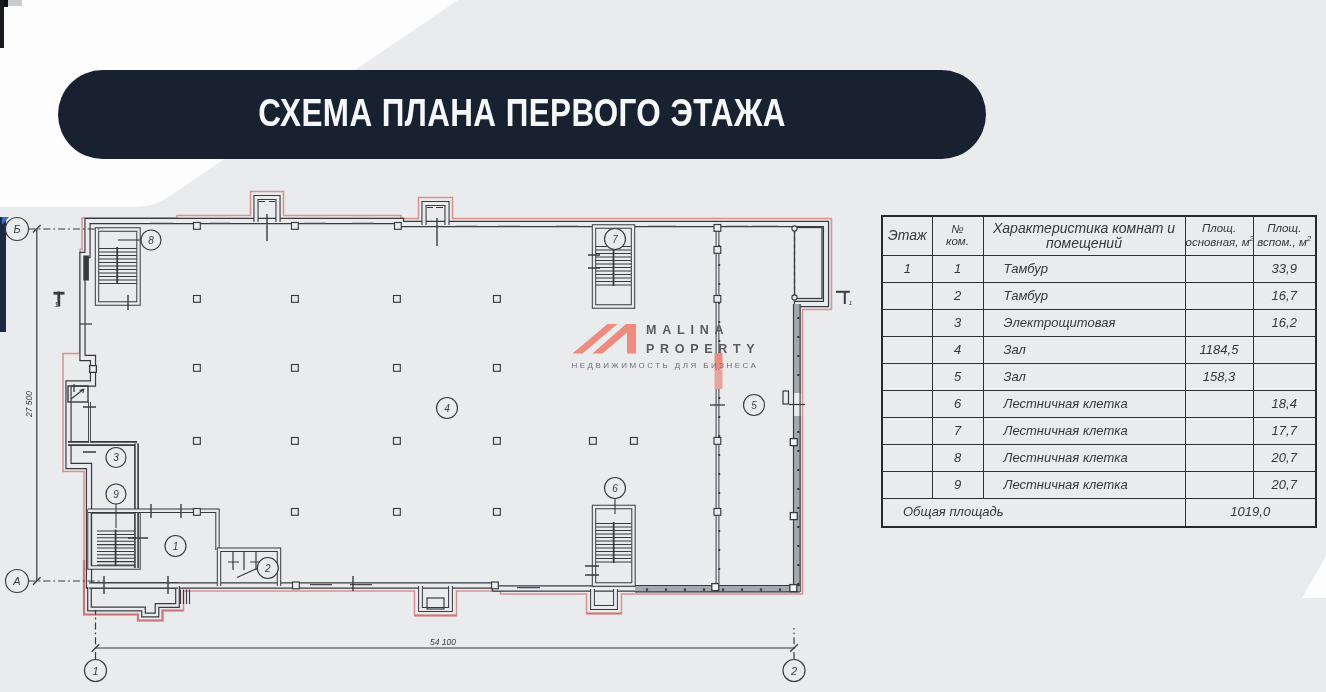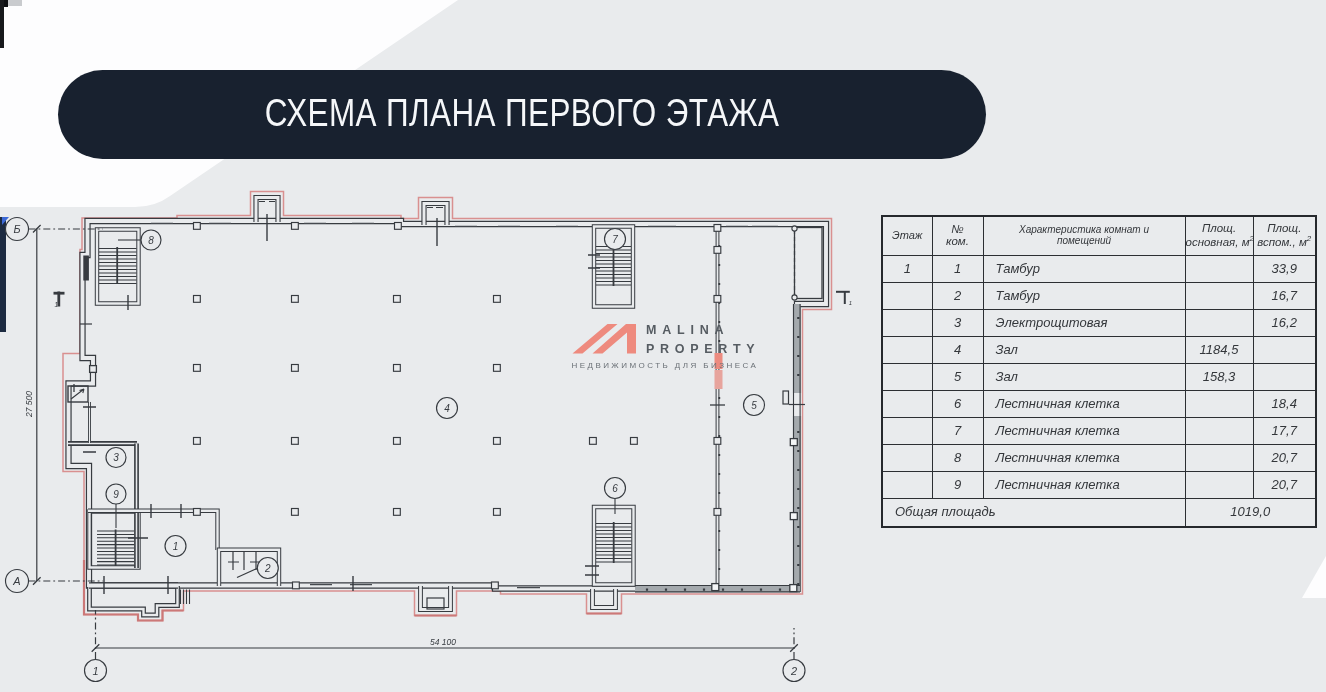--- a/index.html
+++ b/index.html
@@ -1,19 +1,19 @@
 <!DOCTYPE html>
 <html><head>
 <meta charset="utf-8">
 <style>
 html,body{margin:0;padding:0;width:1326px;height:692px;background:#e9ebed;overflow:hidden;position:relative;font-family:"Liberation Sans",sans-serif}
 .abs{position:absolute}
 table{border-collapse:collapse;table-layout:fixed}
 td{border:1.4px solid #2c2f33;padding:0;text-align:center;vertical-align:middle;color:#34373b;font-style:italic;font-size:13px;line-height:1.04;overflow:hidden;white-space:nowrap}
-td.l{text-align:left;padding-left:12px}
+td.l{text-align:left;padding-left:20px}
 sup{font-size:8px}
 </style>
 </head>
 <body>
 
 <svg class="abs" style="left:0;top:0" width="1326" height="692" viewBox="0 0 1326 692">
   <path d="M0,0 L458,0 L170,196 Q155,207 135,207 L0,207 Z" fill="#fdfdfe"></path>
 
   <polygon points="1326,556 1326,598 1302,598" fill="#fdfdfe"></polygon>
 </svg>
@@ -22,21 +22,21 @@
 
 <div class="abs" style="left:0;top:0;width:3.5px;height:48px;background:#17191c"></div>
 <div class="abs" style="left:8px;top:0;width:14px;height:6px;background:#c9cbce"></div>
 
 <div class="abs" style="left:0;top:217px;width:6px;height:115px;background:#1c2a41"></div>
 
 <div class="abs" style="left:2px;top:217px;width:7px;height:8px;background:#3c69d6;clip-path:polygon(0 0,100% 0,0 100%)"></div>
 
 <div class="abs" style="left:58px;top:70px;width:928px;height:89px;border-radius:44.5px;background:#18212f"></div>
 
-<div class="abs" style="left:58px;top:70px;width:928px;height:89px;line-height:87px;text-align:center;color:#f5f7f9;font-size:38px;font-weight:normal;letter-spacing:0.5px"><span style="display:inline-block;transform:scaleX(0.827);transform-origin:50% 50%">СХЕМА ПЛАНА ПЕРВОГО ЭТАЖА</span></div>
+<div class="abs" style="left:58px;top:70px;width:928px;height:89px;line-height:87px;text-align:center;color:#f5f7f9;font-size:38px;font-weight:bold;letter-spacing:0.5px"><span style="display:inline-block;transform:scaleX(0.827);transform-origin:50% 50%">СХЕМА ПЛАНА ПЕРВОГО ЭТАЖА</span></div>
 
 <svg id="plan" class="abs" style="left:0;top:0" width="1326" height="692" viewBox="0 0 1326 692" fill="none">
 
 <g>
 <path d="M82,218 H177 V215.5 H250.5 V191.5 H283.5 V215.5 H401 V218.5 H418.5 V197.5 H452.5 V218.5 H831.5 V309.5 H802.5 V594 H621.5 V613.5 H586.5 V594 H500.5 V591 H456.5 V615.5 H414.5 V591 H183.5 V610.5 H162.5 V620.5 H138 V614.5 H84 V471.5 H63 V353.5 H80 V249.5 H82 Z" stroke="#d99090" stroke-width="1.5"></path>
 <path d="M183.5,610.5 H162.5 V620.5 H138 V614.5 H84 V560 M456.5,615.5 H414.5 M621.5,613.5 H586.5" stroke="#cc7878" stroke-width="2.2"></path>
 </g>
 
 <g>
 <path d="M87.5,221 H401 V224 H826 V304 H797 V588.5 H495 V585.5 H89 V466 H68.5 V383.5 H93 V358 H82.5 V255 H87.5 Z" stroke="#373b40" stroke-width="6.3"></path>
@@ -338,23 +338,23 @@
 <colgroup>
       <col style="width:50px">
       <col style="width:51px">
       <col style="width:202px">
       <col style="width:68px">
       <col style="width:63px">
     </colgroup>
 
 <tbody>
       <tr style="height:39px">
-        <td style="font-size:11px">Этаж</td>
+        <td style="font-size:14px">Этаж</td>
         <td style="font-size:11.5px">№<br>ком.</td>
-        <td style="font-size:10px">Характеристика комнат и<br>помещений</td>
+        <td style="font-size:14px">Характеристика комнат и<br>помещений</td>
         <td style="font-size:11.5px">Площ.<br>основная, м<sup>2</sup></td>
         <td style="font-size:11.5px">Площ.<br>вспом., м<sup>2</sup></td>
       </tr>
 
 <tr style="height:27px">
         <td>1</td>
         <td>1</td>
         <td class="l">Тамбур</td>
         <td></td>
         <td>33,9</td>

